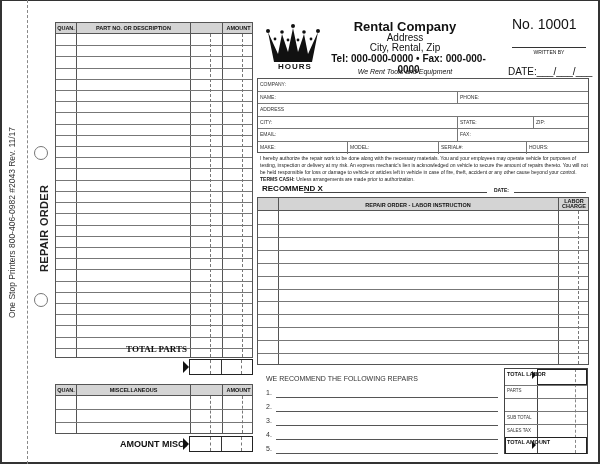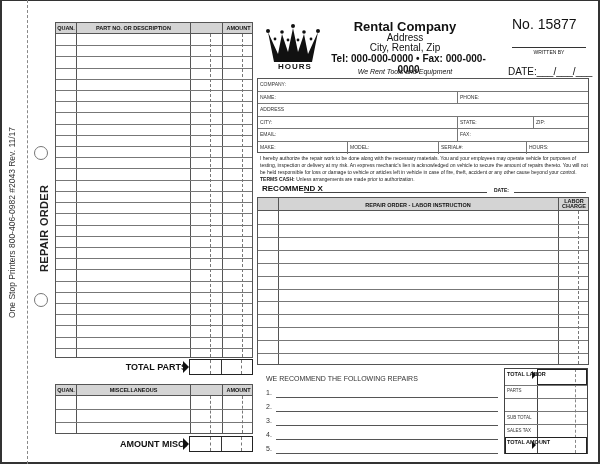--- a/index.html
+++ b/index.html
@@ -101,21 +101,21 @@
       <div class="hline" style="top: 246.345px;"></div>
       <div class="hline" style="top: 257.552px;"></div>
       <div class="hline" style="top: 268.759px;"></div>
       <div class="hline" style="top: 279.966px;"></div>
       <div class="hline" style="top: 291.172px;"></div>
       <div class="hline" style="top: 302.379px;"></div>
       <div class="hline" style="top: 313.586px;"></div>
       <div class="hline" style="top: 324.793px;"></div>
     </div>
 </div>
-<div class="total-label" style="left:110px; top:362px; width:77px;">TOTAL PARTS</div>
+<div class="total-label" style="left:110px; top:344px; width:77px;font-family:Liberation Serif, serif;">TOTAL PARTS</div>
 <div class="arrow" style="left:183px; top:361px;"></div>
 <div class="total-box" style="left:189px; top:359px; width:64px; height:16px;">
   <div class="vline" style="left:31px; border-color:#333"></div>
   <div style="position:absolute;left:20px;top:0;bottom:0;border-left:1px dashed #777"></div>
   <div style="position:absolute;left:51px;top:0;bottom:0;border-left:1px dashed #777"></div>
 </div>
 
 <div class="tbl" style="left:55px; top:384px; width:198px; height:50px;">
   <div class="hdr">
     <span style="left:0;width:20px">QUAN.</span>
@@ -149,21 +149,21 @@
   <circle cx="47" cy="17" r="1.4" fill="#111"></circle>
     <circle cx="24" cy="18" r="1.4" fill="#111"></circle>
   <circle cx="34" cy="18" r="1.4" fill="#111"></circle>
 </svg>
 <div class="logo-text">HOURS</div>
 <div class="co-name">Rental Company</div>
 <div class="co-line" style="top:32px">Address</div>
 <div class="co-line" style="top:42px">City, Rental, Zip</div>
 <div class="co-tel">Tel: 000-000-0000 • Fax: 000-000-0000</div>
 <div class="co-tag">We Rent Tools and Equipment</div>
-<div class="order-no">No. 15877</div>
+<div class="order-no">No. 10001</div>
 <div class="written-line"></div>
 <div class="written-by">WRITTEN BY</div>
 <div class="date-top">DATE:___/___/___</div>
 
 <div class="info">
   <div class="row" style="top:0">
     <div class="cell" style="left:0">COMPANY:</div>
   </div>
   <div class="row" style="top:12.5px">
     <div class="cell" style="left:0">NAME:</div>

